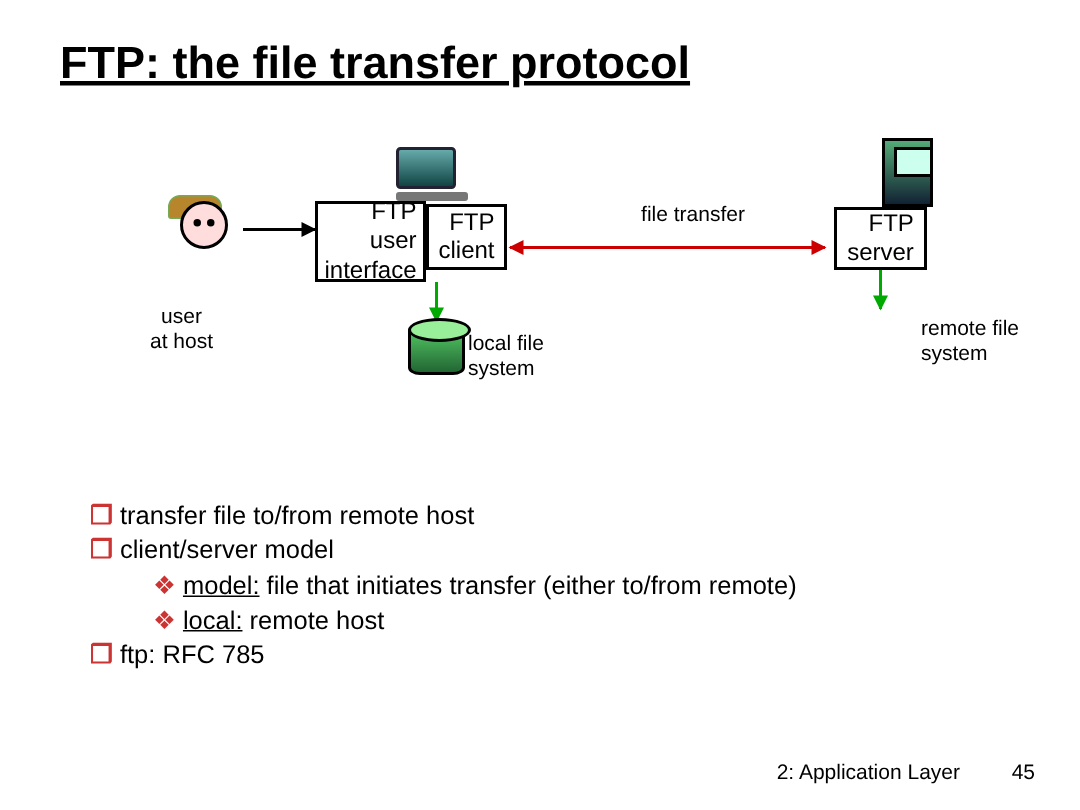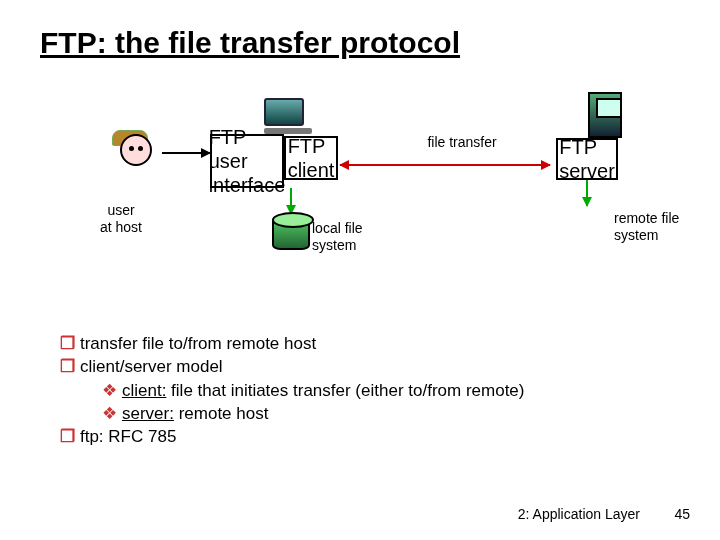--- a/index.html
+++ b/index.html
@@ -14,22 +14,22 @@
   .title {
     position: absolute; left: 40px; top: 26px;
     font-size: 30px; font-weight: bold;
     text-decoration: underline;
   }
   .diagram { position: absolute; left: 0; top: 90px; width: 720px; height: 200px; }
   .box {
     position: absolute;
     border: 2px solid #000;
     background: #fff;
-    font-size: 20px;
-    text-align: left;
+    font-size: 16px;
+    text-align: right;
     display: flex; align-items: center; justify-content: center;
     line-height: 1.2;
     padding: 2px 4px;
   }
   .arrow {
     position: absolute; background: #000; height: 2px;
   }
   .arrow::after {
     content: ""; position: absolute; right: -1px; top: -4px;
     border-left: 10px solid #000;
@@ -137,23 +137,23 @@
   <div class="label" style="left:614px; top:108px; width:100px; text-align:left; white-space:pre-line;margin-top:12px;">remote file
 system</div>
 
 </div>
 
 <div class="bullets">
   <ul>
     <li class="bsq">transfer file to/from remote host</li>
     <li class="bsq">client/server model</li>
     <li class="dia">
-      <span class="under">client:</span><span> file that initiates transfer (either to/from remote)</span>
+      <span class="under">model:</span><span> file that initiates transfer (either to/from remote)</span>
     </li>
     <li class="dia">
-      <span class="under">server:</span><span> remote host</span>
+      <span class="under">local:</span><span> remote host</span>
     </li>
     <li class="bsq">ftp: RFC 785</li>
   </ul>
 </div>
 
 <div class="footer-chapter">2: Application Layer</div>
 <div class="footer-right">45</div>
 
 </body></html>

